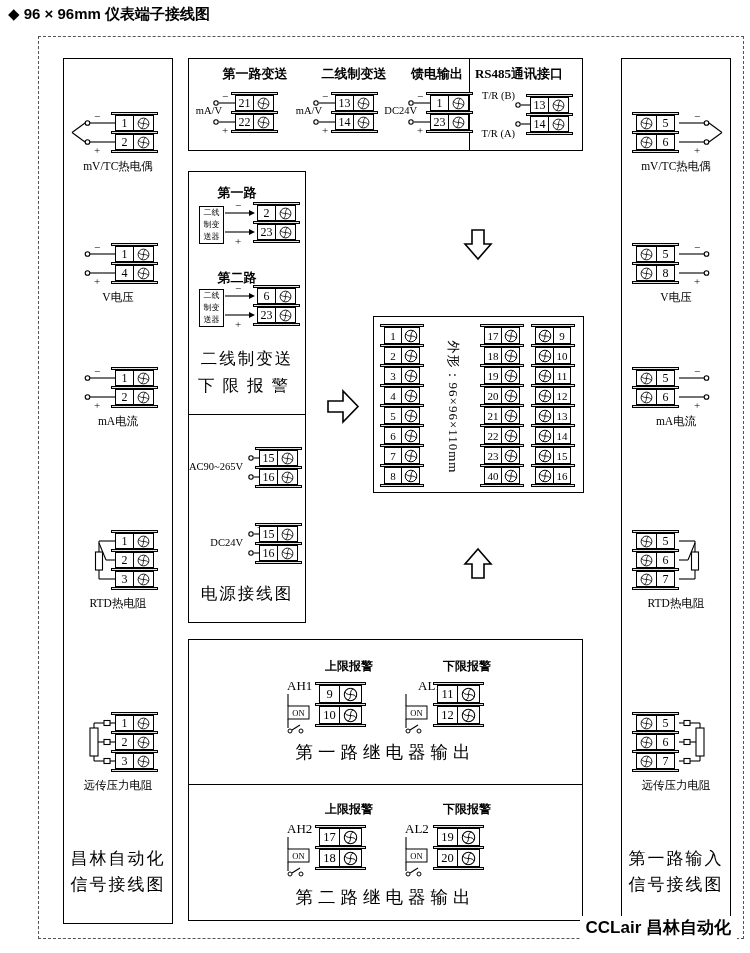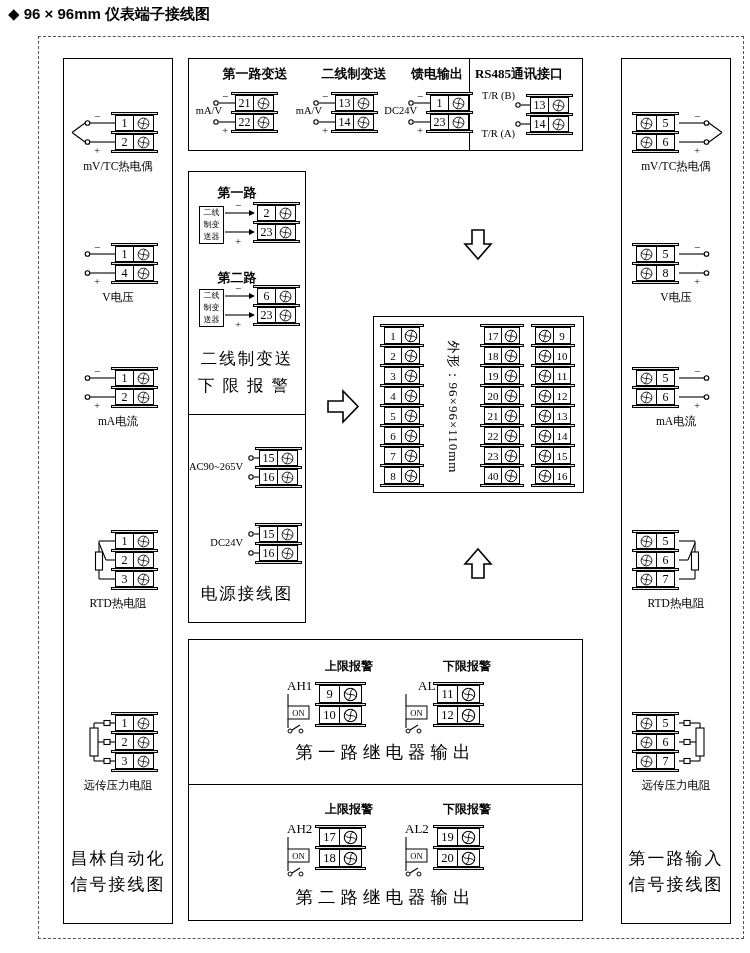--- a/index.html
+++ b/index.html
@@ -1511,13 +1511,14 @@
     <svg width="32" height="33" viewBox="0 0 32 33">
         <polygon points="1,11 16,11 16,1 31,16.5 16,32 16,22 1,22" fill="#fff" stroke="#000" stroke-width="1.6"></polygon>
       </svg>
   </div>
   <div class="abs" style="left:425px;top:511px;">
     <svg width="28" height="31" viewBox="0 0 28 31">
         <polygon points="14,1 27,16 20,16 20,30 8,30 8,16 1,16" fill="#fff" stroke="#000" stroke-width="1.6"></polygon>
       </svg>
   </div>
 
+  <div class="logo">CCLair 昌林自动化</div>
 </div>
 
 </body></html>

